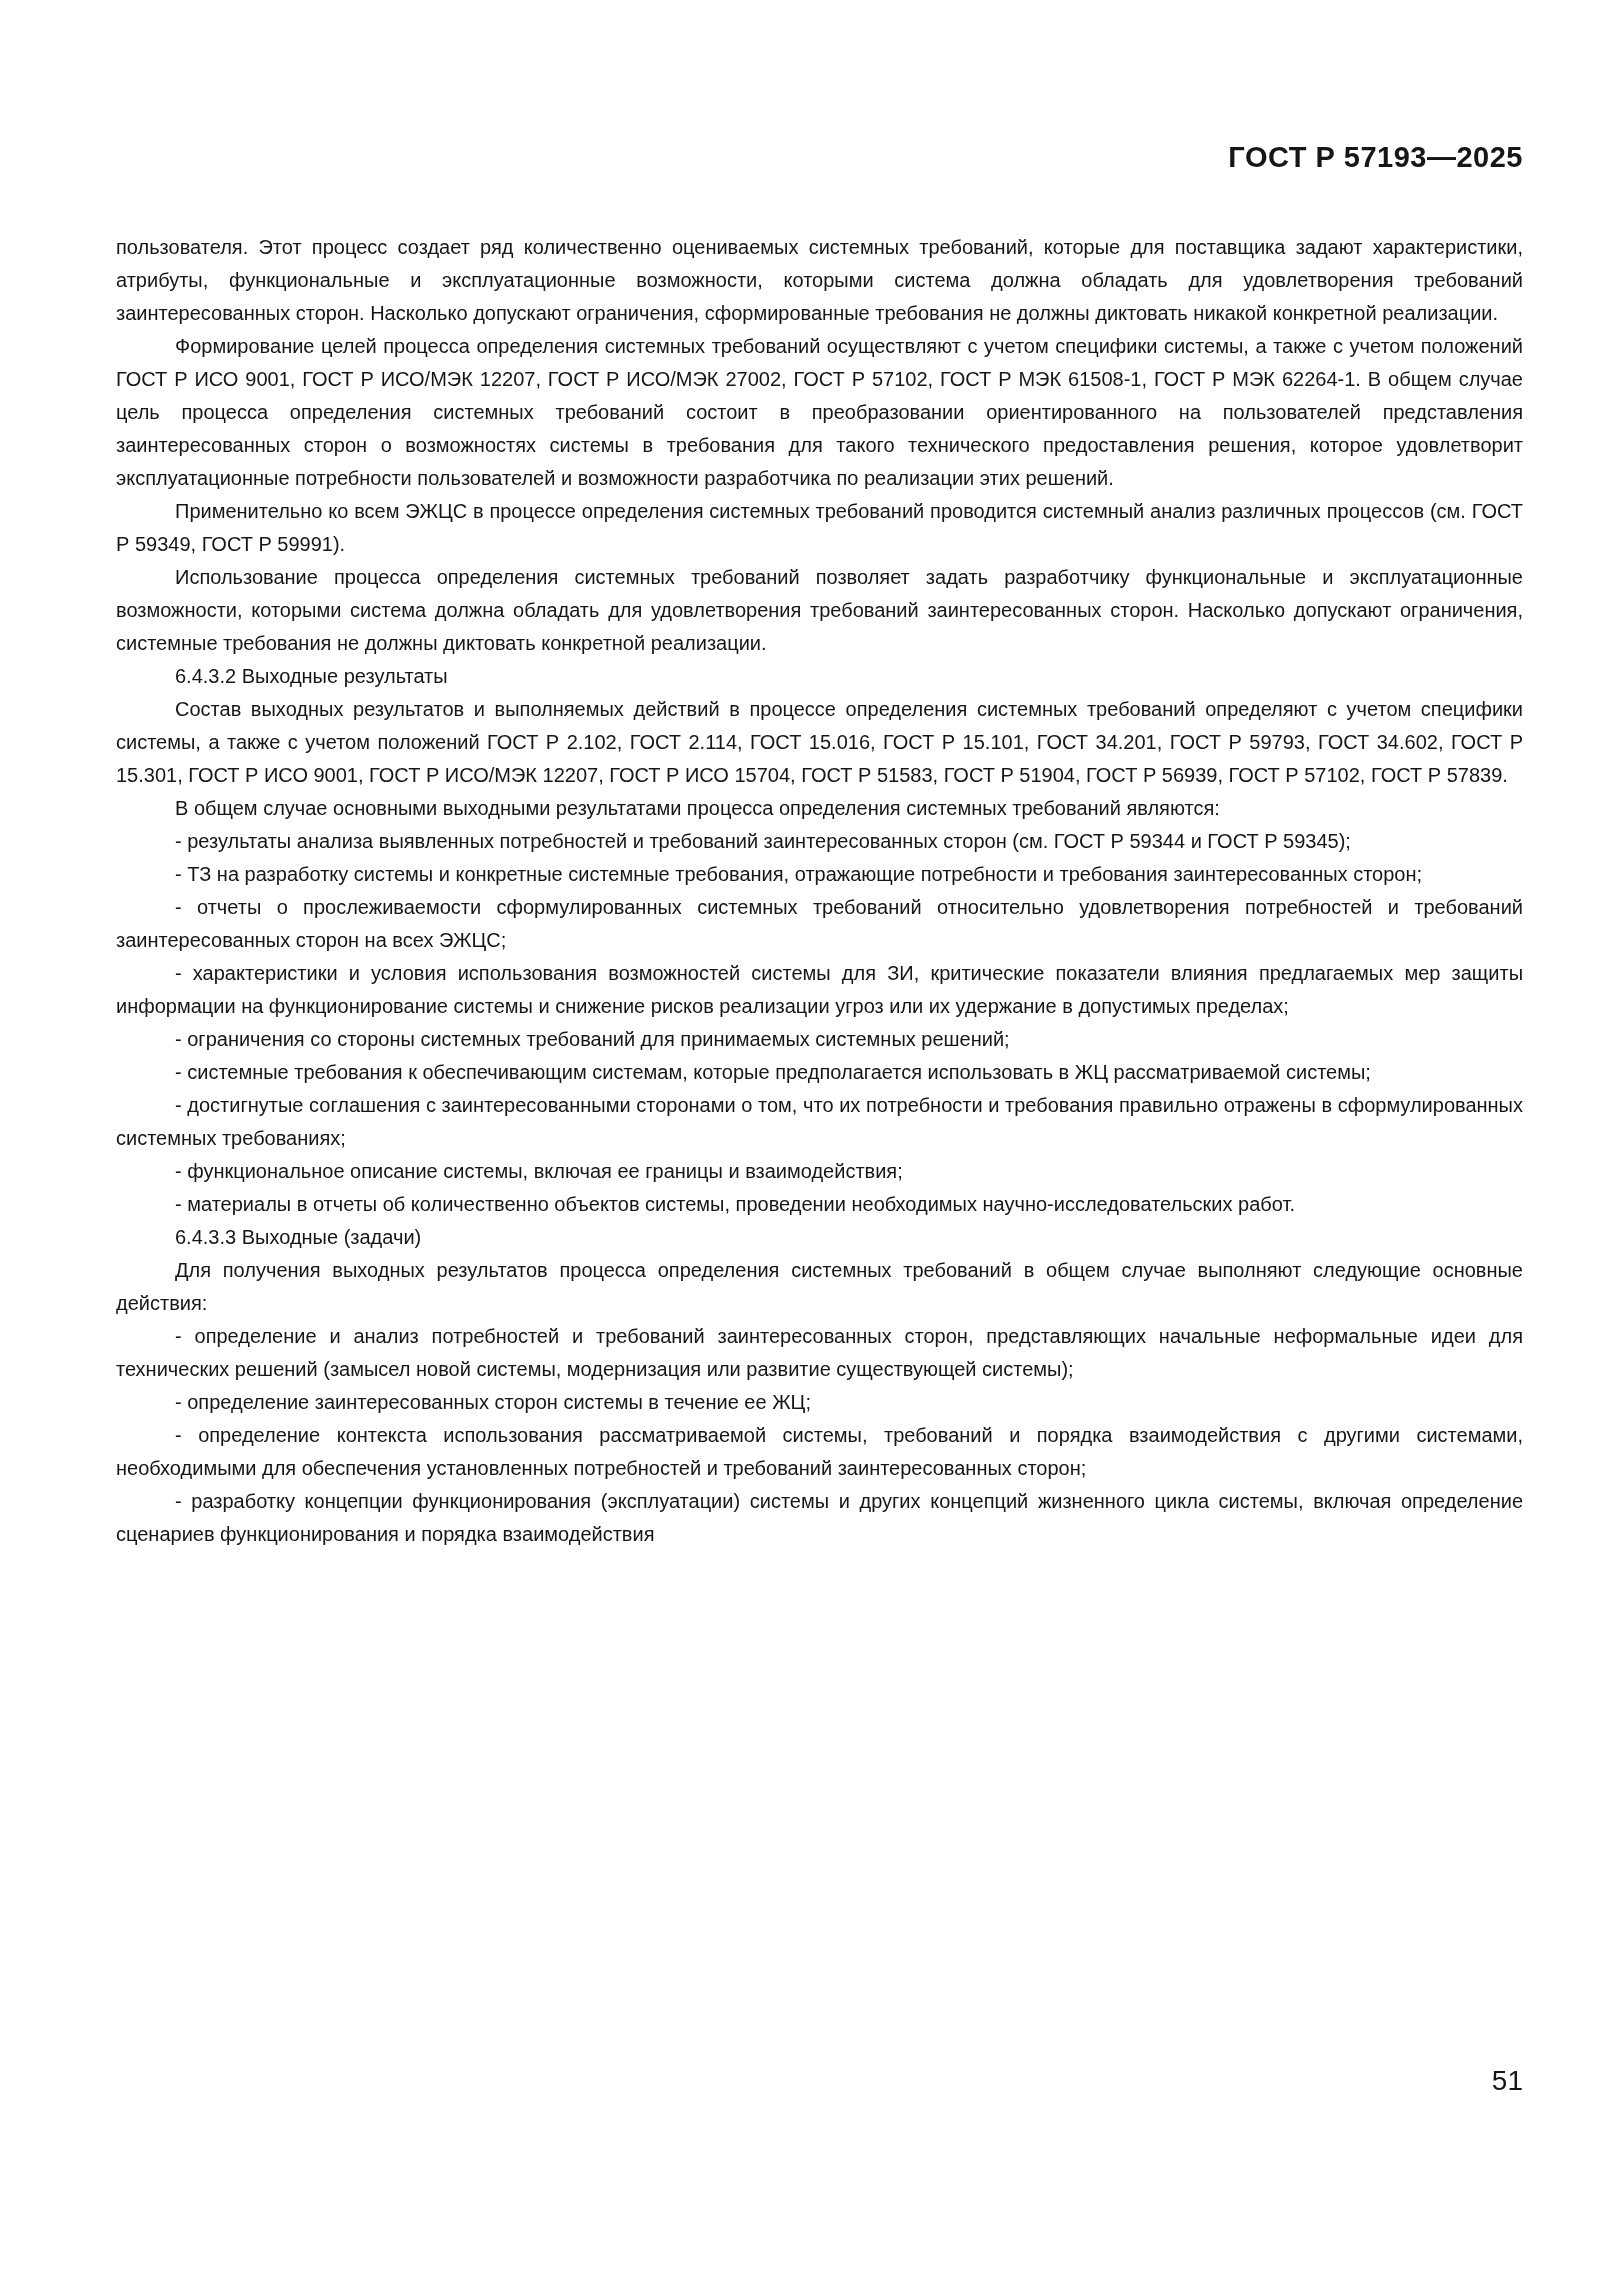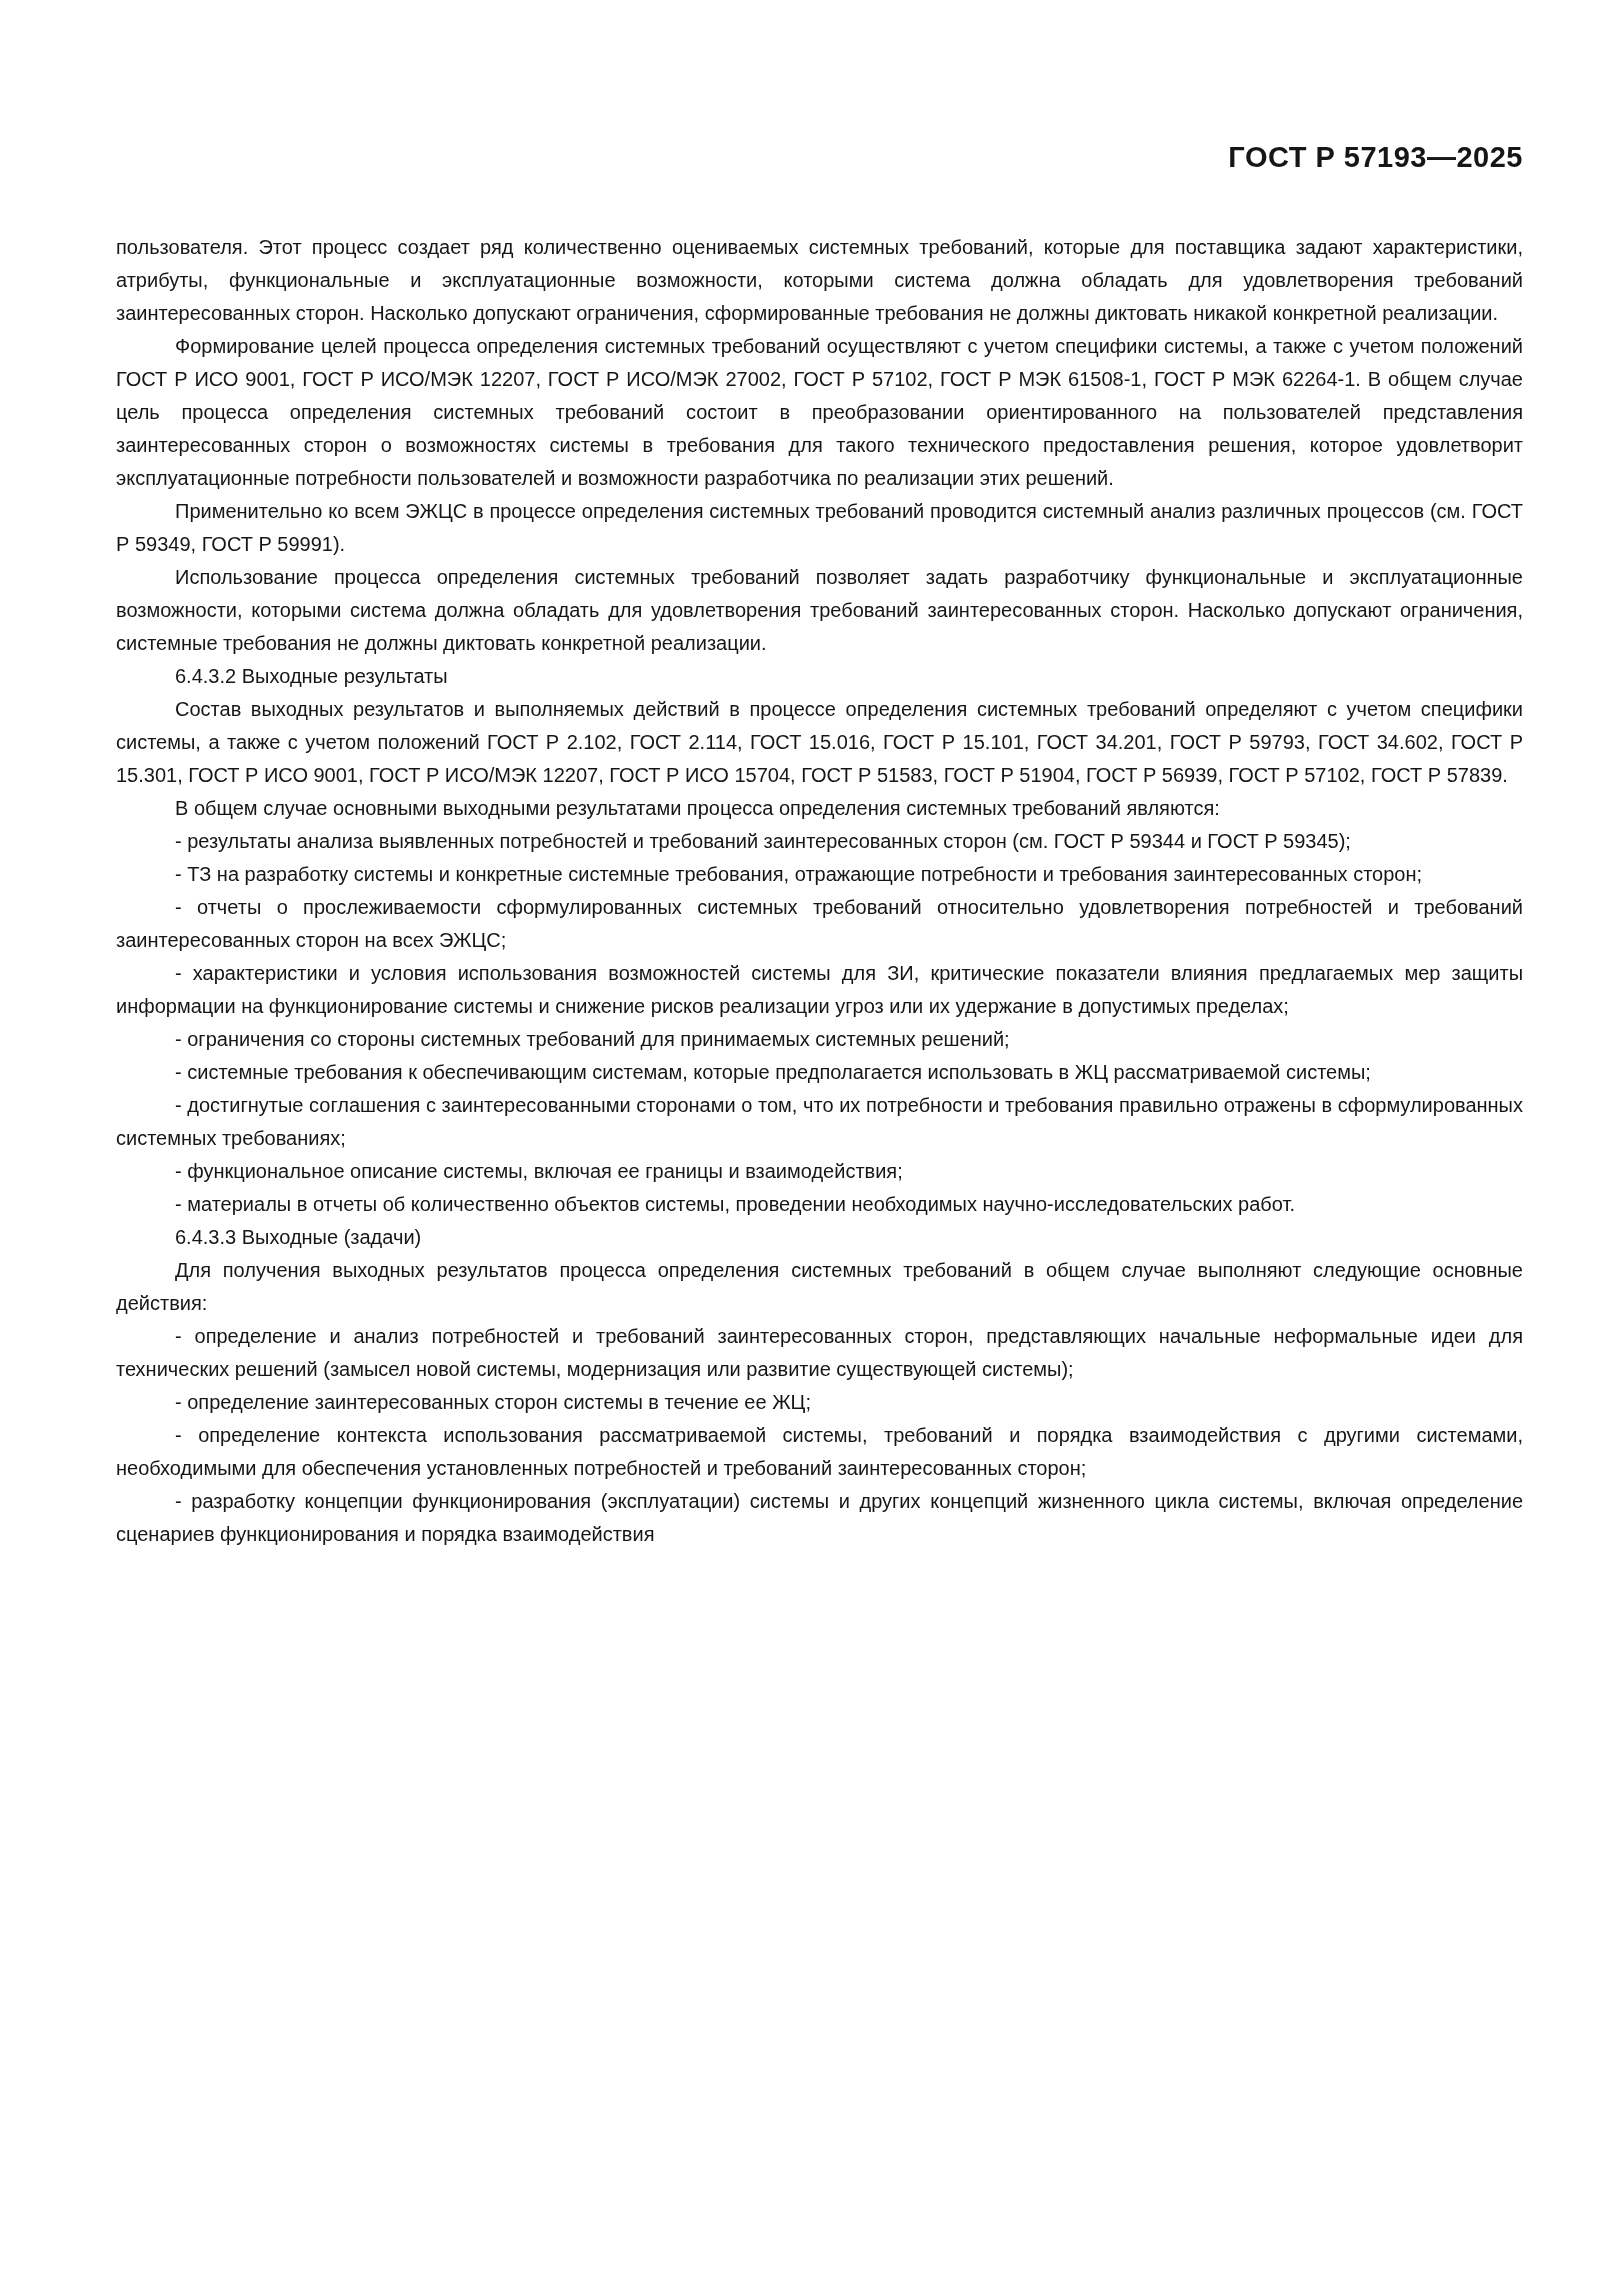--- a/index.html
+++ b/index.html
@@ -81,14 +81,15 @@
       <p class="block para indent">- функциональное описание системы, включая ее границы и взаимодействия;</p>
       <p class="block para indent">- материалы в отчеты об количественно объектов системы, проведении необходимых научно-исследовательских работ.</p>
       <p class="block heading indent">6.4.3.3 Выходные (задачи)</p>
       <p class="block para indent">Для получения выходных результатов процесса определения системных требований в общем случае выполняют следующие основные действия:</p>
       <p class="block para indent">- определение и анализ потребностей и требований заинтересованных сторон, представляющих начальные неформальные идеи для технических решений (замысел новой системы, модернизация или развитие существующей системы);</p>
       <p class="block para indent">- определение заинтересованных сторон системы в течение ее ЖЦ;</p>
       <p class="block para indent">- определение контекста использования рассматриваемой системы, требований и порядка взаимодействия с другими системами, необходимыми для обеспечения установленных потребностей и требований заинтересованных сторон;</p>
       <p class="block para indent">- разработку концепции функционирования (эксплуатации) системы и других концепций жизненного цикла системы, включая определение сценариев функционирования и порядка взаимодействия</p>
     </div>
 
+  <div class="page-number">51</div>
 </div>
 
 
 </body></html>

